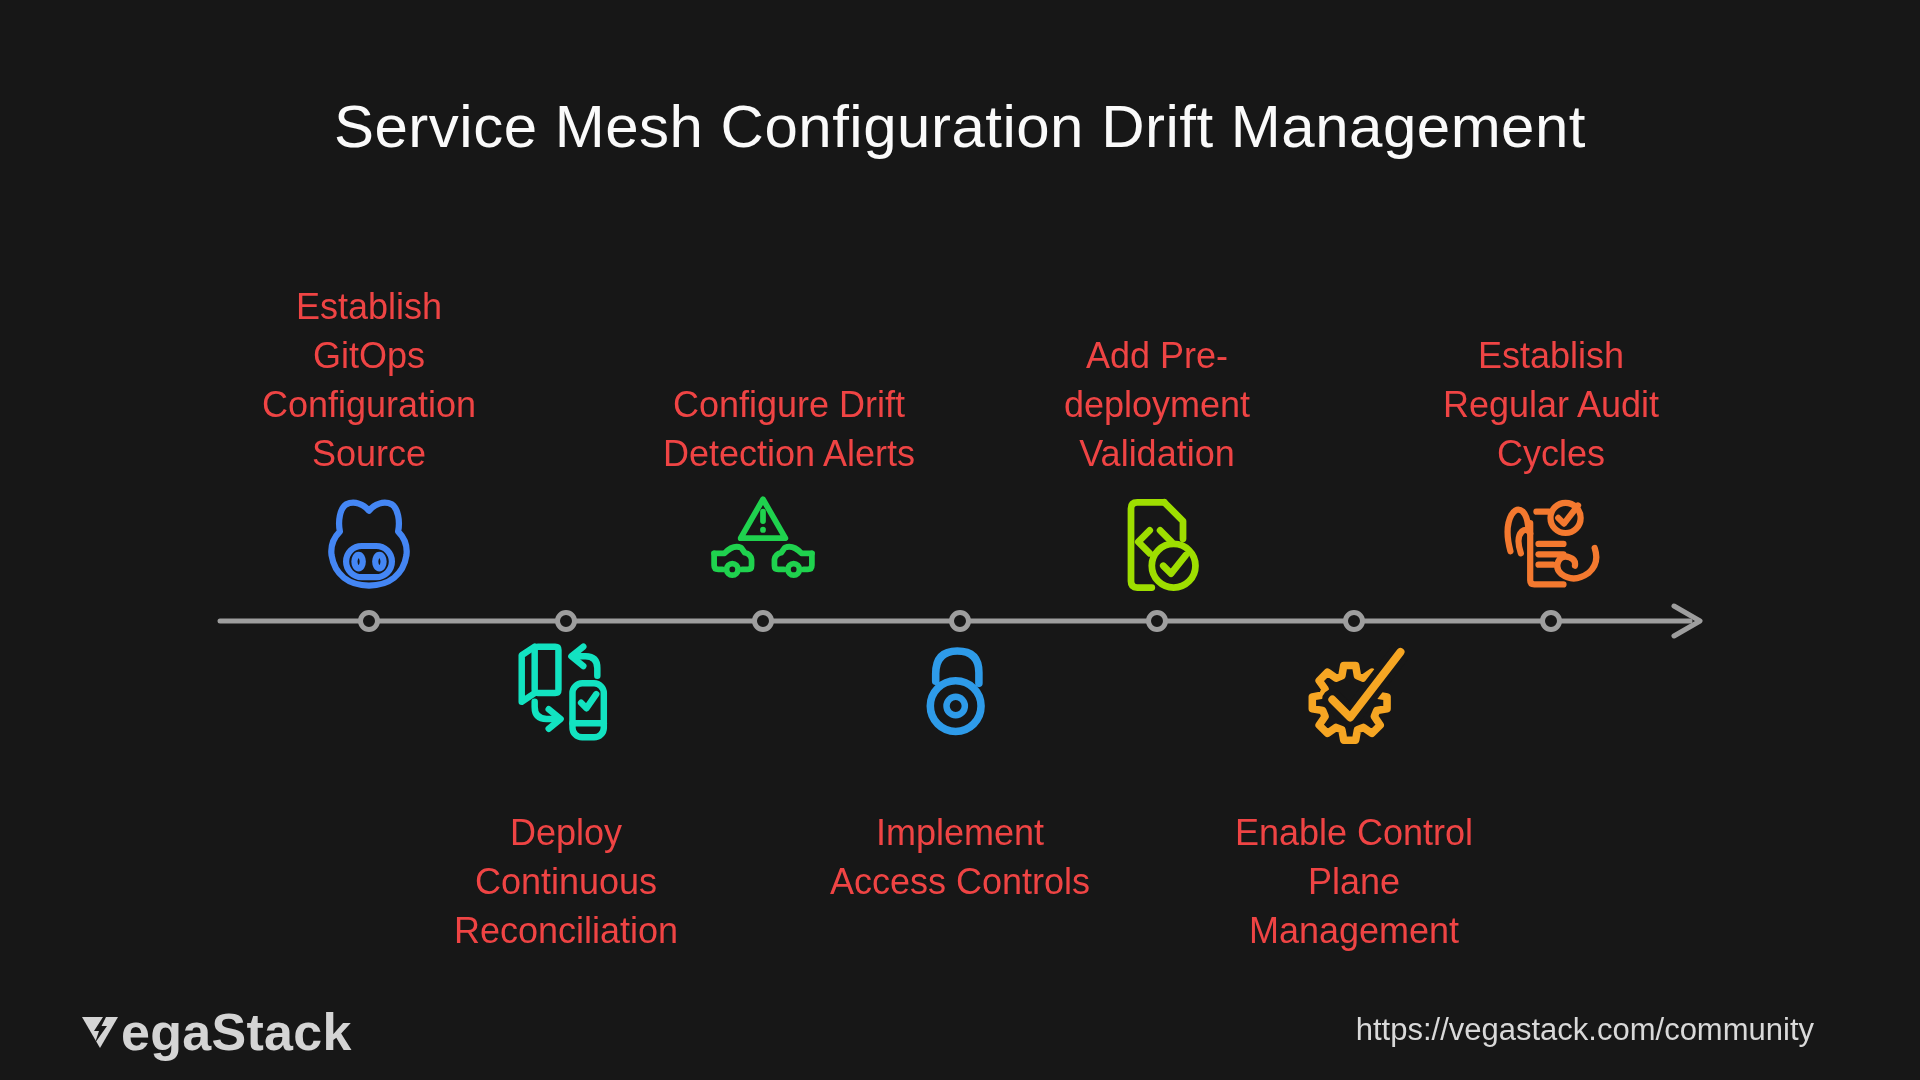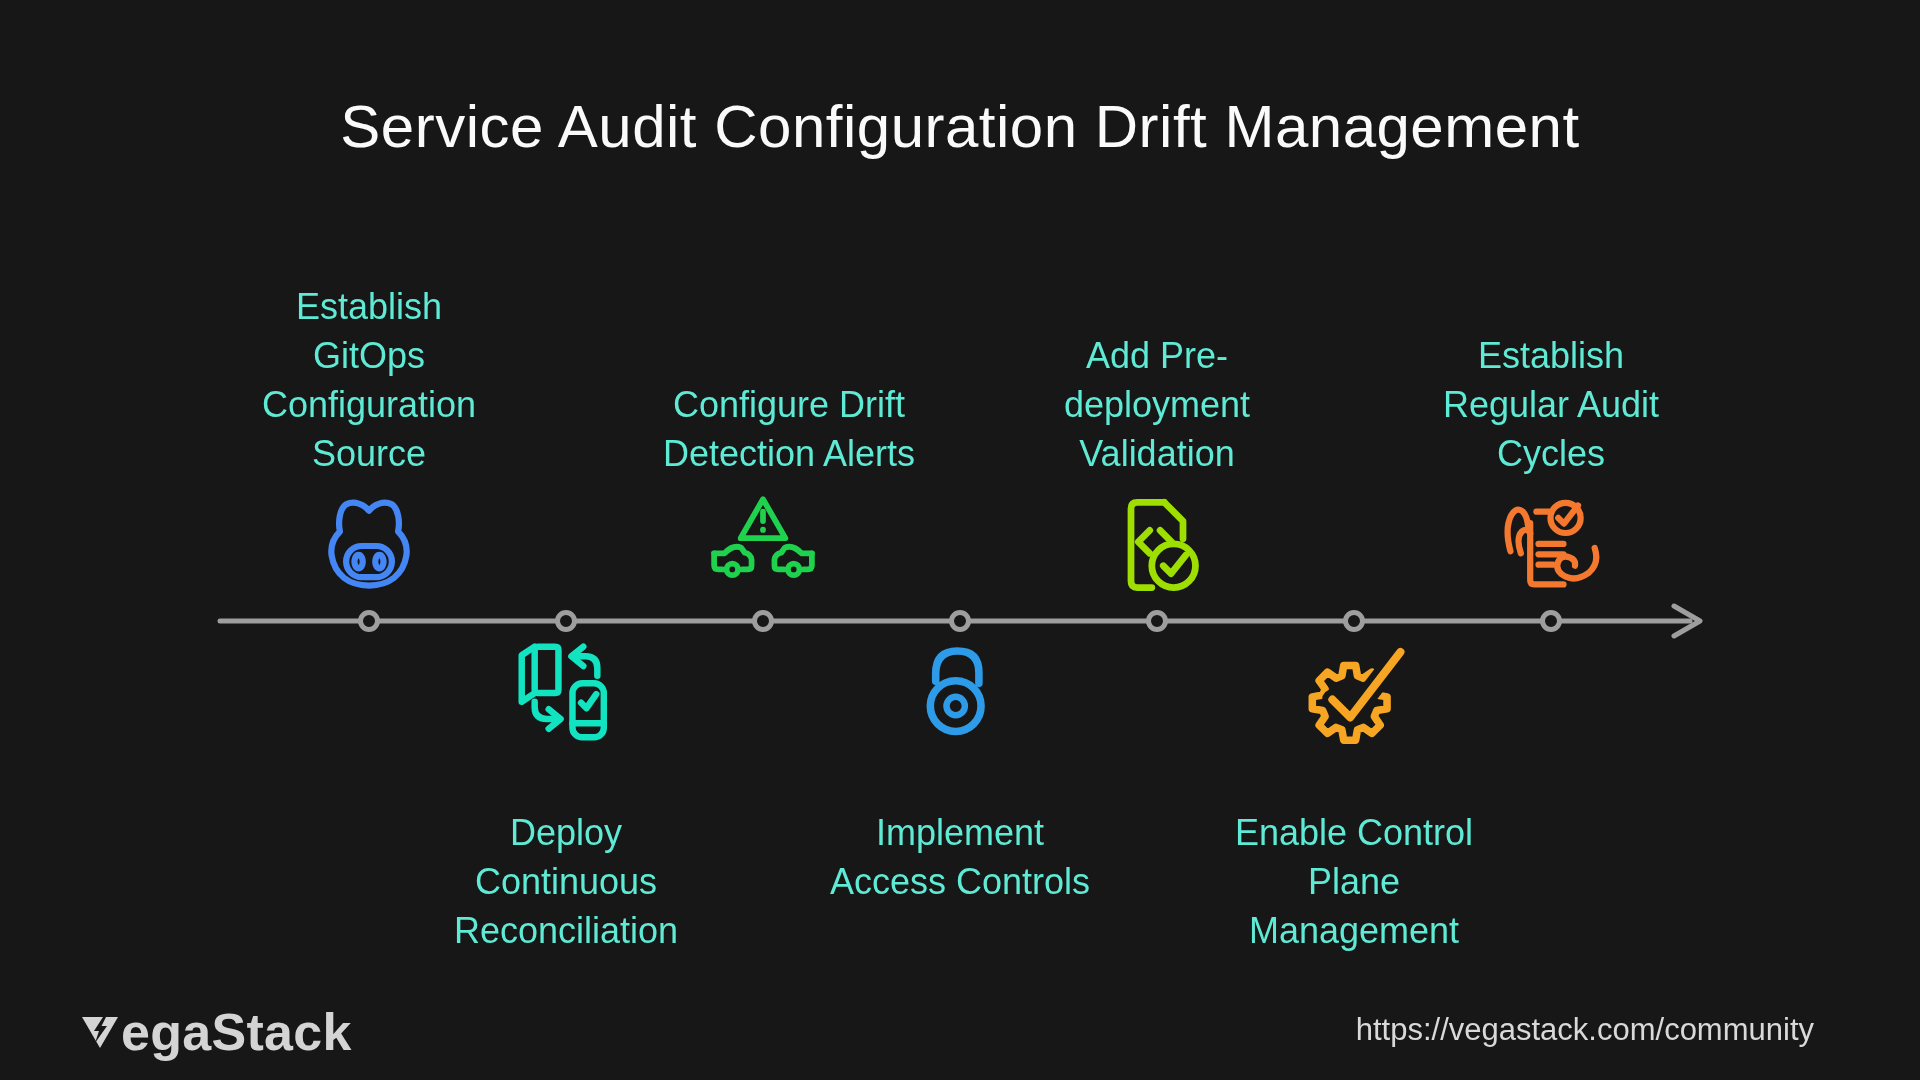--- a/index.html
+++ b/index.html
@@ -14,21 +14,21 @@
   
   .axis{position:absolute;left:210px;top:601px;}
   .dot{
     position:absolute;top:610px;width:12px;height:12px;border-radius:50%;
     border:5px solid #9e9e9e;background:#171717;box-sizing:content-box;
   }
   .d1{left:358px}.d2{left:555px}.d3{left:752px}.d4{left:949px}
   .d5{left:1146px}.d6{left:1343px}.d7{left:1540px}
   
   .step-label{
-    position:absolute;width:320px;text-align:center;color:#5eead4;
+    position:absolute;width:320px;text-align:center;color:#ef4444;
     font-size:36px;line-height:49px;font-weight:400;white-space:pre-line;
   }
   .top-label{top:255px;height:223px;display:flex;flex-direction:column;justify-content:flex-end;}
   .bottom-label{top:808px;}
   .lx1{left:209px}.lx2{left:406px}.lx3{left:629px}.lx4{left:800px}
   .lx5{left:997px}.lx6{left:1194px}.lx7{left:1391px}
   
   .step-icon{position:absolute;}
   .ti{top:494px;width:104px;height:104px;}
   .bi{top:638px;width:108px;height:108px;}
@@ -40,21 +40,21 @@
     color:#d4d4d4;font-weight:700;font-size:52px;letter-spacing:.3px;
   }
   .brand svg{margin-right:1px;}
   .url{position:absolute;top:1012px;right:106px;font-size:31px;color:#d9d9d9;margin-left:13px;}
 </style>
 </head>
 <body>
 
 <div class="canvas">
 
-  <div class="title">Service Audit Configuration Drift Management</div>
+  <div class="title">Service Mesh Configuration Drift Management</div>
 
   <svg class="axis" width="1500" height="40" viewBox="0 0 1500 40" fill="none" stroke-linecap="round" stroke-linejoin="round" stroke="#9e9e9e">
     <path d="M10 20 L1480 20" stroke-width="5"></path>
     <path d="M1464 5 L1490 20 L1464 35" stroke-width="5"></path>
   </svg>
   <div class="dot d1"></div>
   <div class="dot d2"></div>
   <div class="dot d3"></div>
   <div class="dot d4"></div>
   <div class="dot d5"></div>

